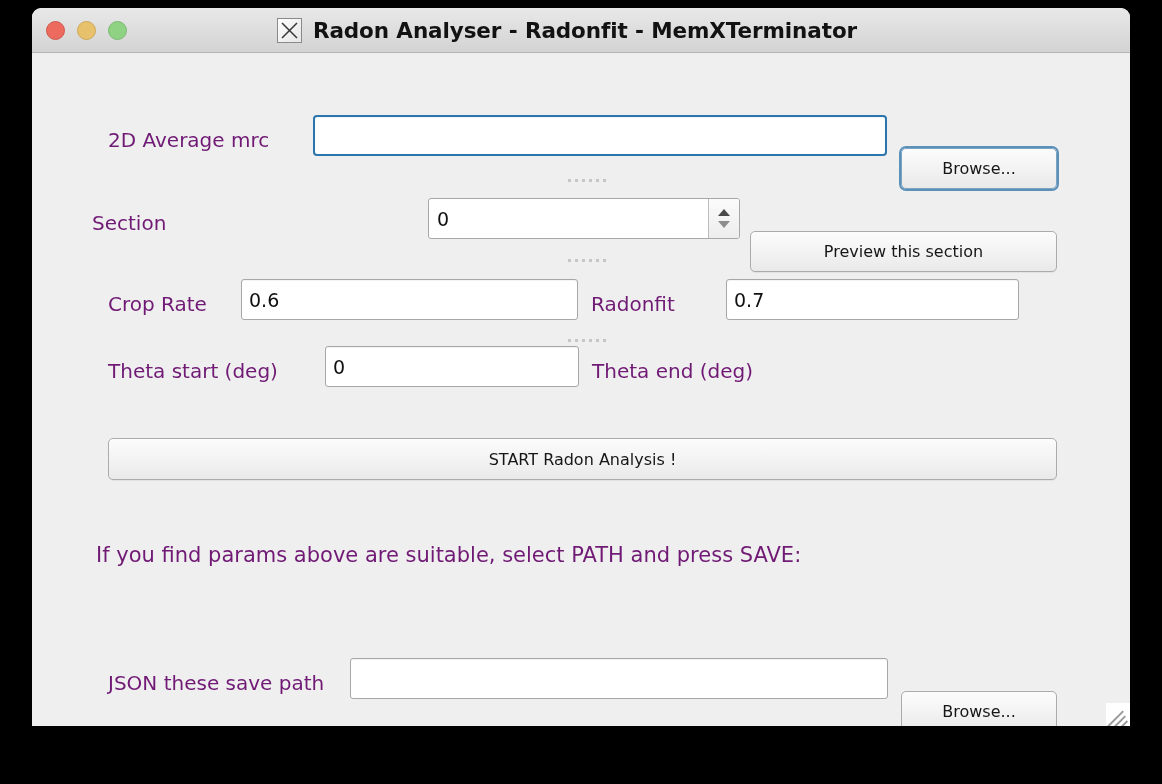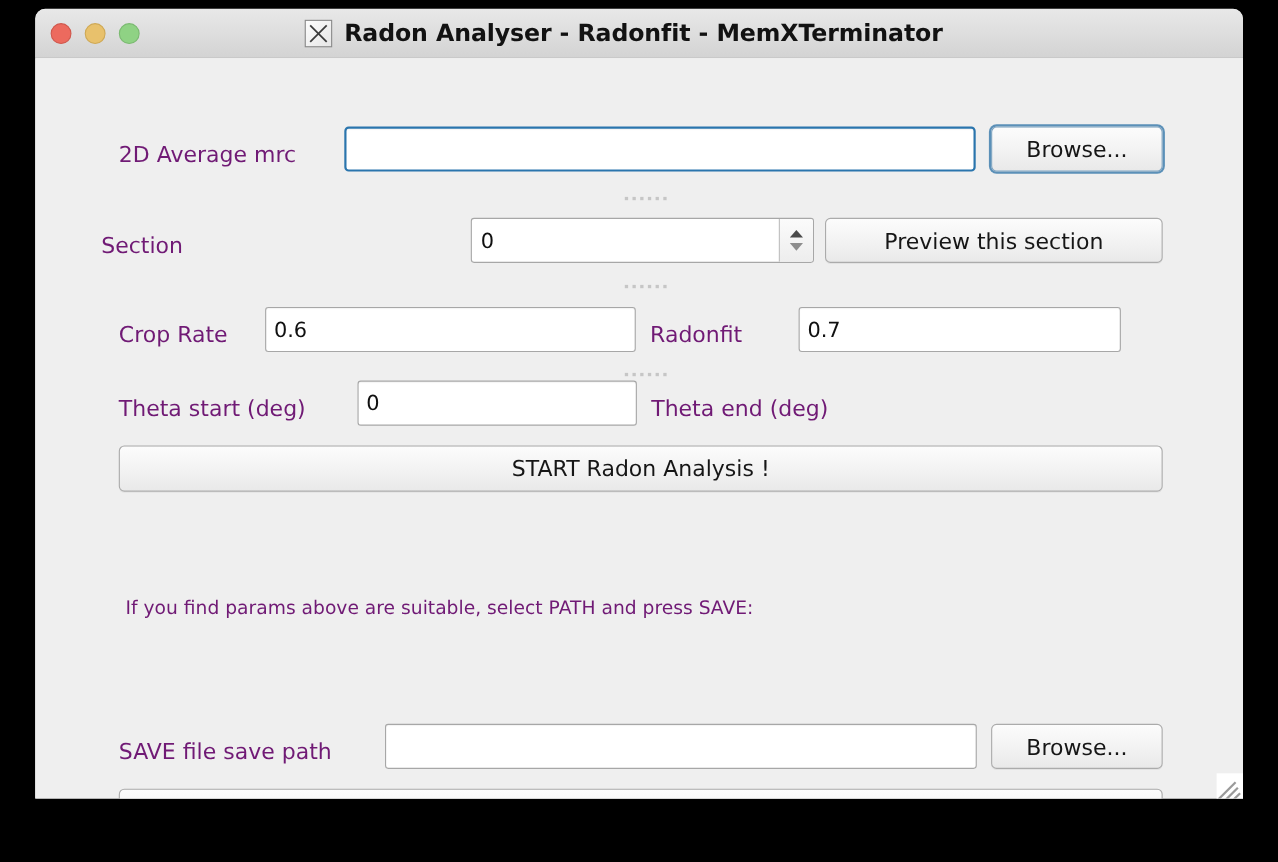--- a/index.html
+++ b/index.html
@@ -111,28 +111,29 @@
     border-radius: 4px;
   }
 
   
   .btn {
     box-sizing: border-box;
     background: linear-gradient(to bottom, #fcfcfc 0%, #f4f4f4 45%, #e9e9e9 100%);
     border: 1px solid #ababab;
     border-radius: 5px;
     font-family: "DejaVu Sans", sans-serif;
-    font-size: 20px;
+    font-size: 16px;
     color: #161616;
     display: flex;
     align-items: center;
     justify-content: center;
     cursor: default;
     white-space: nowrap;
     box-shadow: 0 1px 0 rgba(0,0,0,0.05);
+    margin-top: 33px;
   }
   .btn.focusring {
     border: 1px solid #7ba2c0;
     box-shadow: 0 0 0 2px #5b90b8, 0 1px 0 rgba(0,0,0,0.05);
   }
 
   
   .spin-wrap {
     box-sizing: border-box;
     display: flex;
@@ -270,23 +271,23 @@
         <span></span>
         <span></span>
     </div>
 
     <div class="label abs" style="left:76px; top:308px;">Theta start (deg)</div>
     <input class="tfield abs" type="text" style="left: 293px; top: 293px; width: 254px; height: 41px;" value="0">
     <div class="label abs" style="left:560px; top:308px;">Theta end (deg)</div>
 
     <div class="btn abs" style="left:76px; top:352px; width:949px; height:42px;">START Radon Analysis !</div>
 
-    <div class="label abs" style="left:82px; top:492px; font-size:17px;">If you find params above are suitable, select PATH and press SAVE:</div>
-
-    <div class="label abs" style="left:76px; top:620px;">SAVE file save path</div>
+    <div class="label abs" style="left:64px; top:492px; font-size:21px;">If you find params above are suitable, select PATH and press SAVE:</div>
+
+    <div class="label abs" style="left:76px; top:620px;">JSON these save path</div>
     <input class="tfield abs" type="text" style="left: 318px; top: 605px; width: 538px; height: 41px;" value="">
     <div class="btn abs" style="left:869px; top:605px; width:156px; height:41px;">Browse...</div>
 
     <div class="btn abs" style="left:76px; top:664px; width:949px; height:42px;">SAVE these parameters !</div>
 
     <div id="grip">
       <i></i>
         <i></i>
         <i></i>
     </div>

